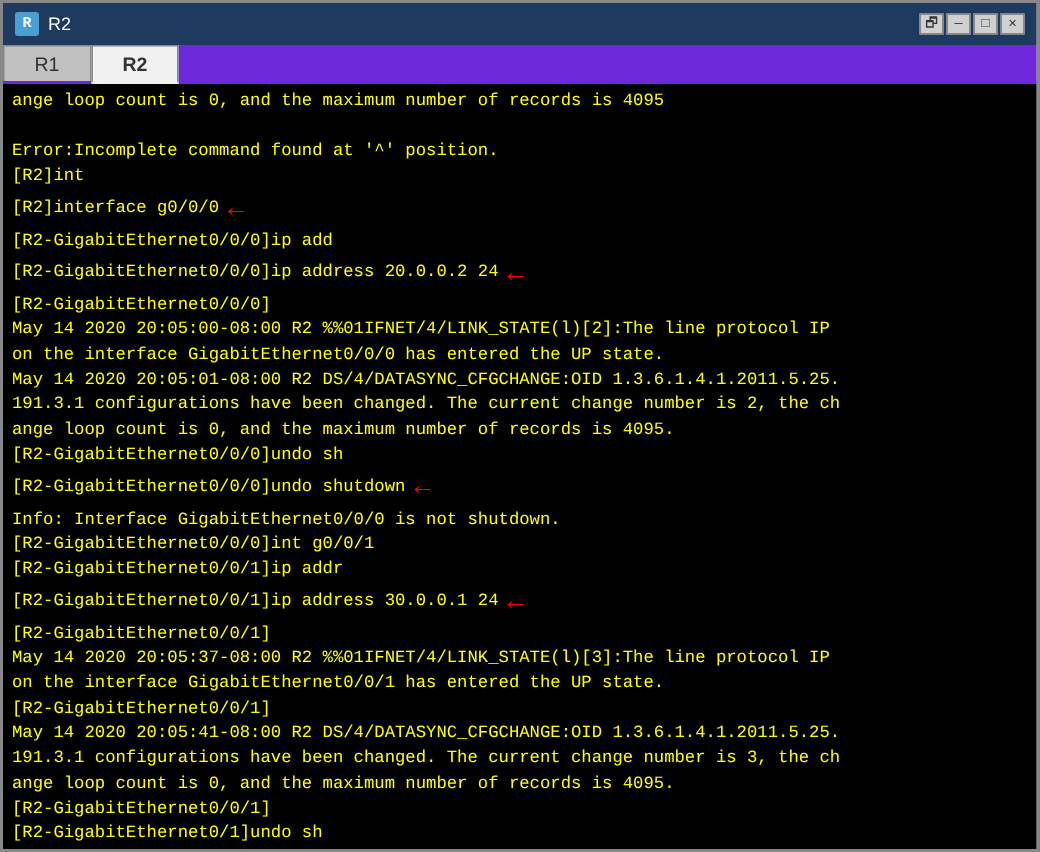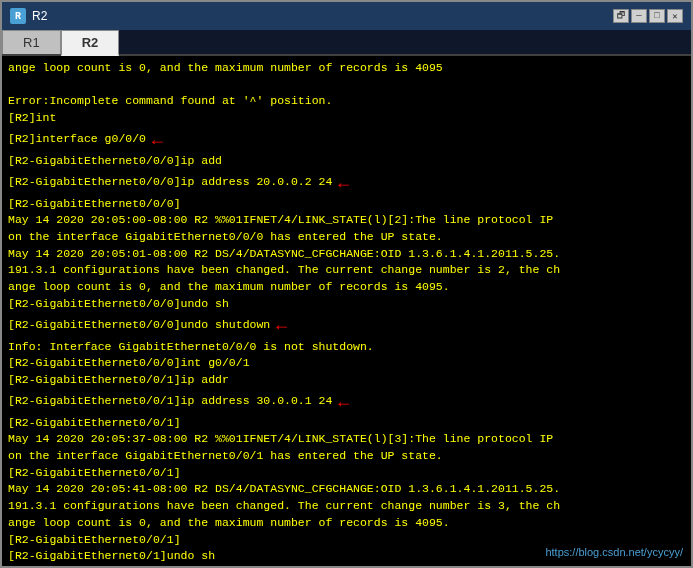--- a/index.html
+++ b/index.html
@@ -57,22 +57,22 @@
       cursor: pointer;
       display: flex;
       align-items: center;
       justify-content: center;
       font-size: 9px;
       color: #333;
     }
 
     .tabs {
       display: flex;
-      background: #0f172a;
-      border-bottom: 2px solid #404040;
+      background: #6d28d9;
+      border-bottom: 2px solid #6d28d9;
       flex-shrink: 0;
     }
 
     .tab {
       padding: 4px 20px;
       font-size: 13px;
       font-family: Arial, sans-serif;
       cursor: pointer;
       border: 1px solid #888;
       border-bottom: none;
@@ -143,15 +143,14 @@
     </div>
   </div>
 
   <div class="tabs">
     <div class="tab">R1</div>
     <div class="tab active">R2</div>
   </div>
 
   <div class="terminal-container">
     <div class="terminal-content" id="terminal"><div style="display: flex; align-items: center; min-height: 16.7px;"><span style="color: rgb(255, 255, 0);">ange loop count is 0, and the maximum number of records is 4095</span></div><div style="display: flex; align-items: center; min-height: 16.7px;"><span style="color: rgb(255, 255, 0);"></span></div><div style="display: flex; align-items: center; min-height: 16.7px;"><span style="color: rgb(255, 255, 0);">Error:Incomplete command found at '^' position.</span></div><div style="display: flex; align-items: center; min-height: 16.7px;"><span style="color: rgb(255, 255, 0);">[R2]int</span></div><div style="display: flex; align-items: center; min-height: 16.7px;"><span style="color: rgb(255, 255, 0);">[R2]interface g0/0/0</span><span style="color: red; font-size: 18px; margin-left: 6px; font-weight: bold;">←</span></div><div style="display: flex; align-items: center; min-height: 16.7px;"><span style="color: rgb(255, 255, 0);">[R2-GigabitEthernet0/0/0]ip add</span></div><div style="display: flex; align-items: center; min-height: 16.7px;"><span style="color: rgb(255, 255, 0);">[R2-GigabitEthernet0/0/0]ip address 20.0.0.2 24</span><span style="color: red; font-size: 18px; margin-left: 6px; font-weight: bold;">←</span></div><div style="display: flex; align-items: center; min-height: 16.7px;"><span style="color: rgb(255, 255, 0);">[R2-GigabitEthernet0/0/0]</span></div><div style="display: flex; align-items: center; min-height: 16.7px;"><span style="color: rgb(255, 255, 0);">May 14 2020 20:05:00-08:00 R2 %%01IFNET/4/LINK_STATE(l)[2]:The line protocol IP</span></div><div style="display: flex; align-items: center; min-height: 16.7px;"><span style="color: rgb(255, 255, 0);">on the interface GigabitEthernet0/0/0 has entered the UP state.</span></div><div style="display: flex; align-items: center; min-height: 16.7px;"><span style="color: rgb(255, 255, 0);">May 14 2020 20:05:01-08:00 R2 DS/4/DATASYNC_CFGCHANGE:OID 1.3.6.1.4.1.2011.5.25.</span></div><div style="display: flex; align-items: center; min-height: 16.7px;"><span style="color: rgb(255, 255, 0);">191.3.1 configurations have been changed. The current change number is 2, the ch</span></div><div style="display: flex; align-items: center; min-height: 16.7px;"><span style="color: rgb(255, 255, 0);">ange loop count is 0, and the maximum number of records is 4095.</span></div><div style="display: flex; align-items: center; min-height: 16.7px;"><span style="color: rgb(255, 255, 0);">[R2-GigabitEthernet0/0/0]undo sh</span></div><div style="display: flex; align-items: center; min-height: 16.7px;"><span style="color: rgb(255, 255, 0);">[R2-GigabitEthernet0/0/0]undo shutdown</span><span style="color: red; font-size: 18px; margin-left: 6px; font-weight: bold;">←</span></div><div style="display: flex; align-items: center; min-height: 16.7px;"><span style="color: rgb(255, 255, 0);">Info: Interface GigabitEthernet0/0/0 is not shutdown.</span></div><div style="display: flex; align-items: center; min-height: 16.7px;"><span style="color: rgb(255, 255, 0);">[R2-GigabitEthernet0/0/0]int g0/0/1</span></div><div style="display: flex; align-items: center; min-height: 16.7px;"><span style="color: rgb(255, 255, 0);">[R2-GigabitEthernet0/0/1]ip addr</span></div><div style="display: flex; align-items: center; min-height: 16.7px;"><span style="color: rgb(255, 255, 0);">[R2-GigabitEthernet0/0/1]ip address 30.0.0.1 24</span><span style="color: red; font-size: 18px; margin-left: 6px; font-weight: bold;">←</span></div><div style="display: flex; align-items: center; min-height: 16.7px;"><span style="color: rgb(255, 255, 0);">[R2-GigabitEthernet0/0/1]</span></div><div style="display: flex; align-items: center; min-height: 16.7px;"><span style="color: rgb(255, 255, 0);">May 14 2020 20:05:37-08:00 R2 %%01IFNET/4/LINK_STATE(l)[3]:The line protocol IP</span></div><div style="display: flex; align-items: center; min-height: 16.7px;"><span style="color: rgb(255, 255, 0);">on the interface GigabitEthernet0/0/1 has entered the UP state.</span></div><div style="display: flex; align-items: center; min-height: 16.7px;"><span style="color: rgb(255, 255, 0);">[R2-GigabitEthernet0/0/1]</span></div><div style="display: flex; align-items: center; min-height: 16.7px;"><span style="color: rgb(255, 255, 0);">May 14 2020 20:05:41-08:00 R2 DS/4/DATASYNC_CFGCHANGE:OID 1.3.6.1.4.1.2011.5.25.</span></div><div style="display: flex; align-items: center; min-height: 16.7px;"><span style="color: rgb(255, 255, 0);">191.3.1 configurations have been changed. The current change number is 3, the ch</span></div><div style="display: flex; align-items: center; min-height: 16.7px;"><span style="color: rgb(255, 255, 0);">ange loop count is 0, and the maximum number of records is 4095.</span></div><div style="display: flex; align-items: center; min-height: 16.7px;"><span style="color: rgb(255, 255, 0);">[R2-GigabitEthernet0/0/1]</span></div><div style="display: flex; align-items: center; min-height: 16.7px;"><span style="color: rgb(255, 255, 0);">[R2-GigabitEthernet0/1]undo sh</span></div><div style="display: flex; align-items: center; min-height: 16.7px;"><span style="color: red; font-size: 18px; margin-left: 6px; font-weight: bold;">←</span></div></div>
-    <div class="watermark">https://blog.csdn.net/ycycyy/</div>
   </div>
 </div>
 
 </body></html>

